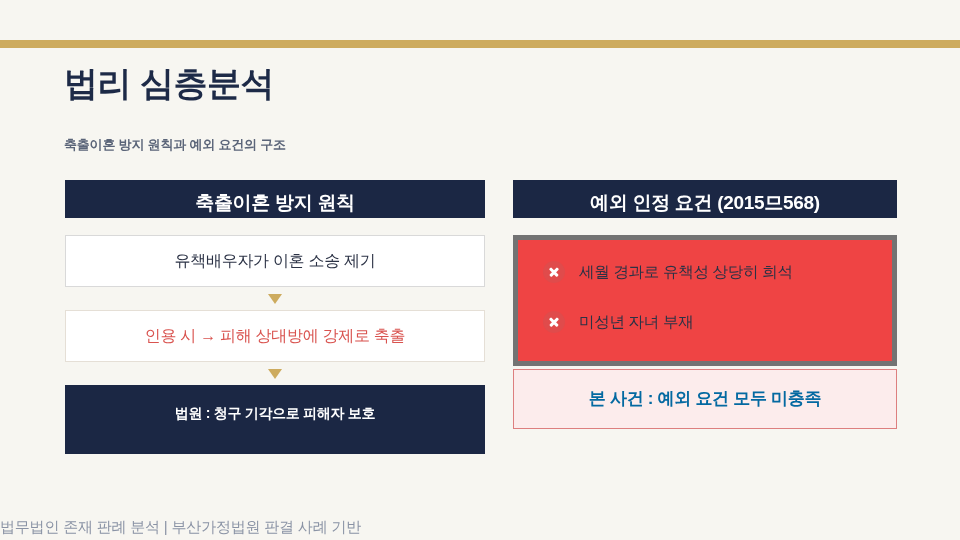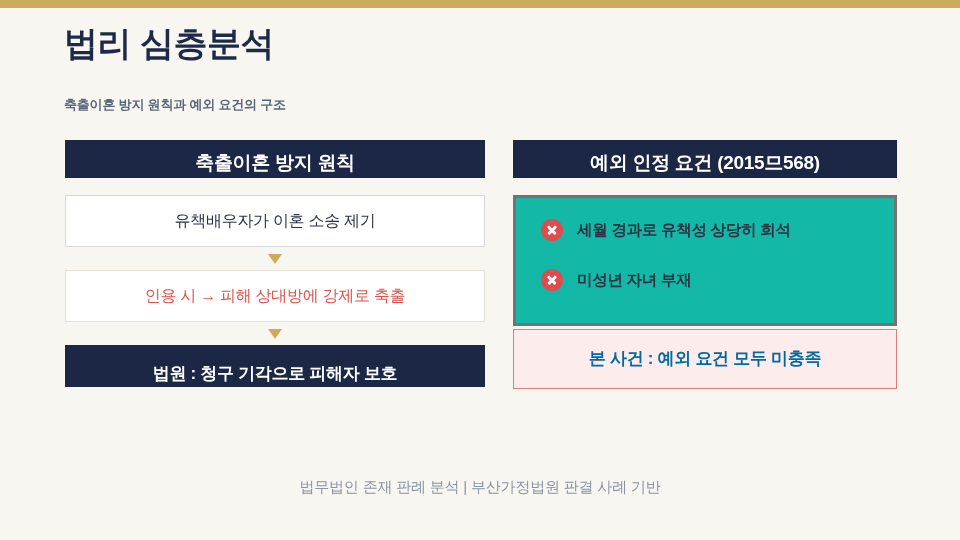--- a/index.html
+++ b/index.html
@@ -12,20 +12,21 @@
     background: #f7f6f1;
     font-family: "Liberation Sans", "DejaVu Sans", sans-serif;
     overflow: hidden;
     position: relative;
     color: #1d2a47;
   }
   .slide {
     position: absolute;
     inset: 0;
     background: #f7f6f1;
+    margin-top: 40px;
   }
   .top-bar {
     position: absolute;
     top: 0; left: 0;
     width: 960px;
     height: 8px;
     background: #cdab5e;
   }
   .title {
     position: absolute;
@@ -85,24 +86,24 @@
     color: #2b3245;
     letter-spacing: -0.3px;
   }
   .flow-box.accent {
     color: #d9534f;
     border-color: #e5dfd6;
   }
   .flow-final {
     background: #1b2744;
     color: #ffffff;
-    height: 42px;
+    height: 69px;
     line-height: 57px;
     text-align: center;
-    font-size: 17px;
+    font-size: 14px;
     font-weight: bold;
     letter-spacing: -0.3px;
   }
   .arrow {
     width: 100%;
     height: 23px;
     display: flex;
     align-items: center;
     justify-content: center;
   }
@@ -110,26 +111,25 @@
     display: block;
     width: 0; height: 0;
     border-left: 7px solid transparent;
     border-right: 7px solid transparent;
     border-top: 10px solid #cdab5e;
   }
   .gap-s { height: 17px; }
 
   
   .req-panel {
-    background: #14b8a6;
-    border: 3px solid #737373;
+    background: #ef4444;
+    border: 5px solid #737373;
     padding: 15px 0 14px 0;
     height: 131px;
     box-sizing: border-box;
-    font-weight: bold;
   }
   .req-item {
     display: flex;
     align-items: center;
     padding: 0 0 0 25px;
     height: 34px;
     margin-bottom: 16px;
   }
   .req-item:last-child { margin-bottom: 0; }
   .x-icon {
@@ -168,21 +168,20 @@
     font-size: 17px;
     font-weight: bold;
     letter-spacing: -0.3px;
   }
 
   .footer {
     position: absolute;
     left: 0;
     top: 478px;
     width: 960px;
-    text-align: center;
     font-size: 15px;
     color: #8a93a5;
     letter-spacing: -0.2px;
   }
 </style>
 </head>
 <body>
 
 <div class="slide">
 

